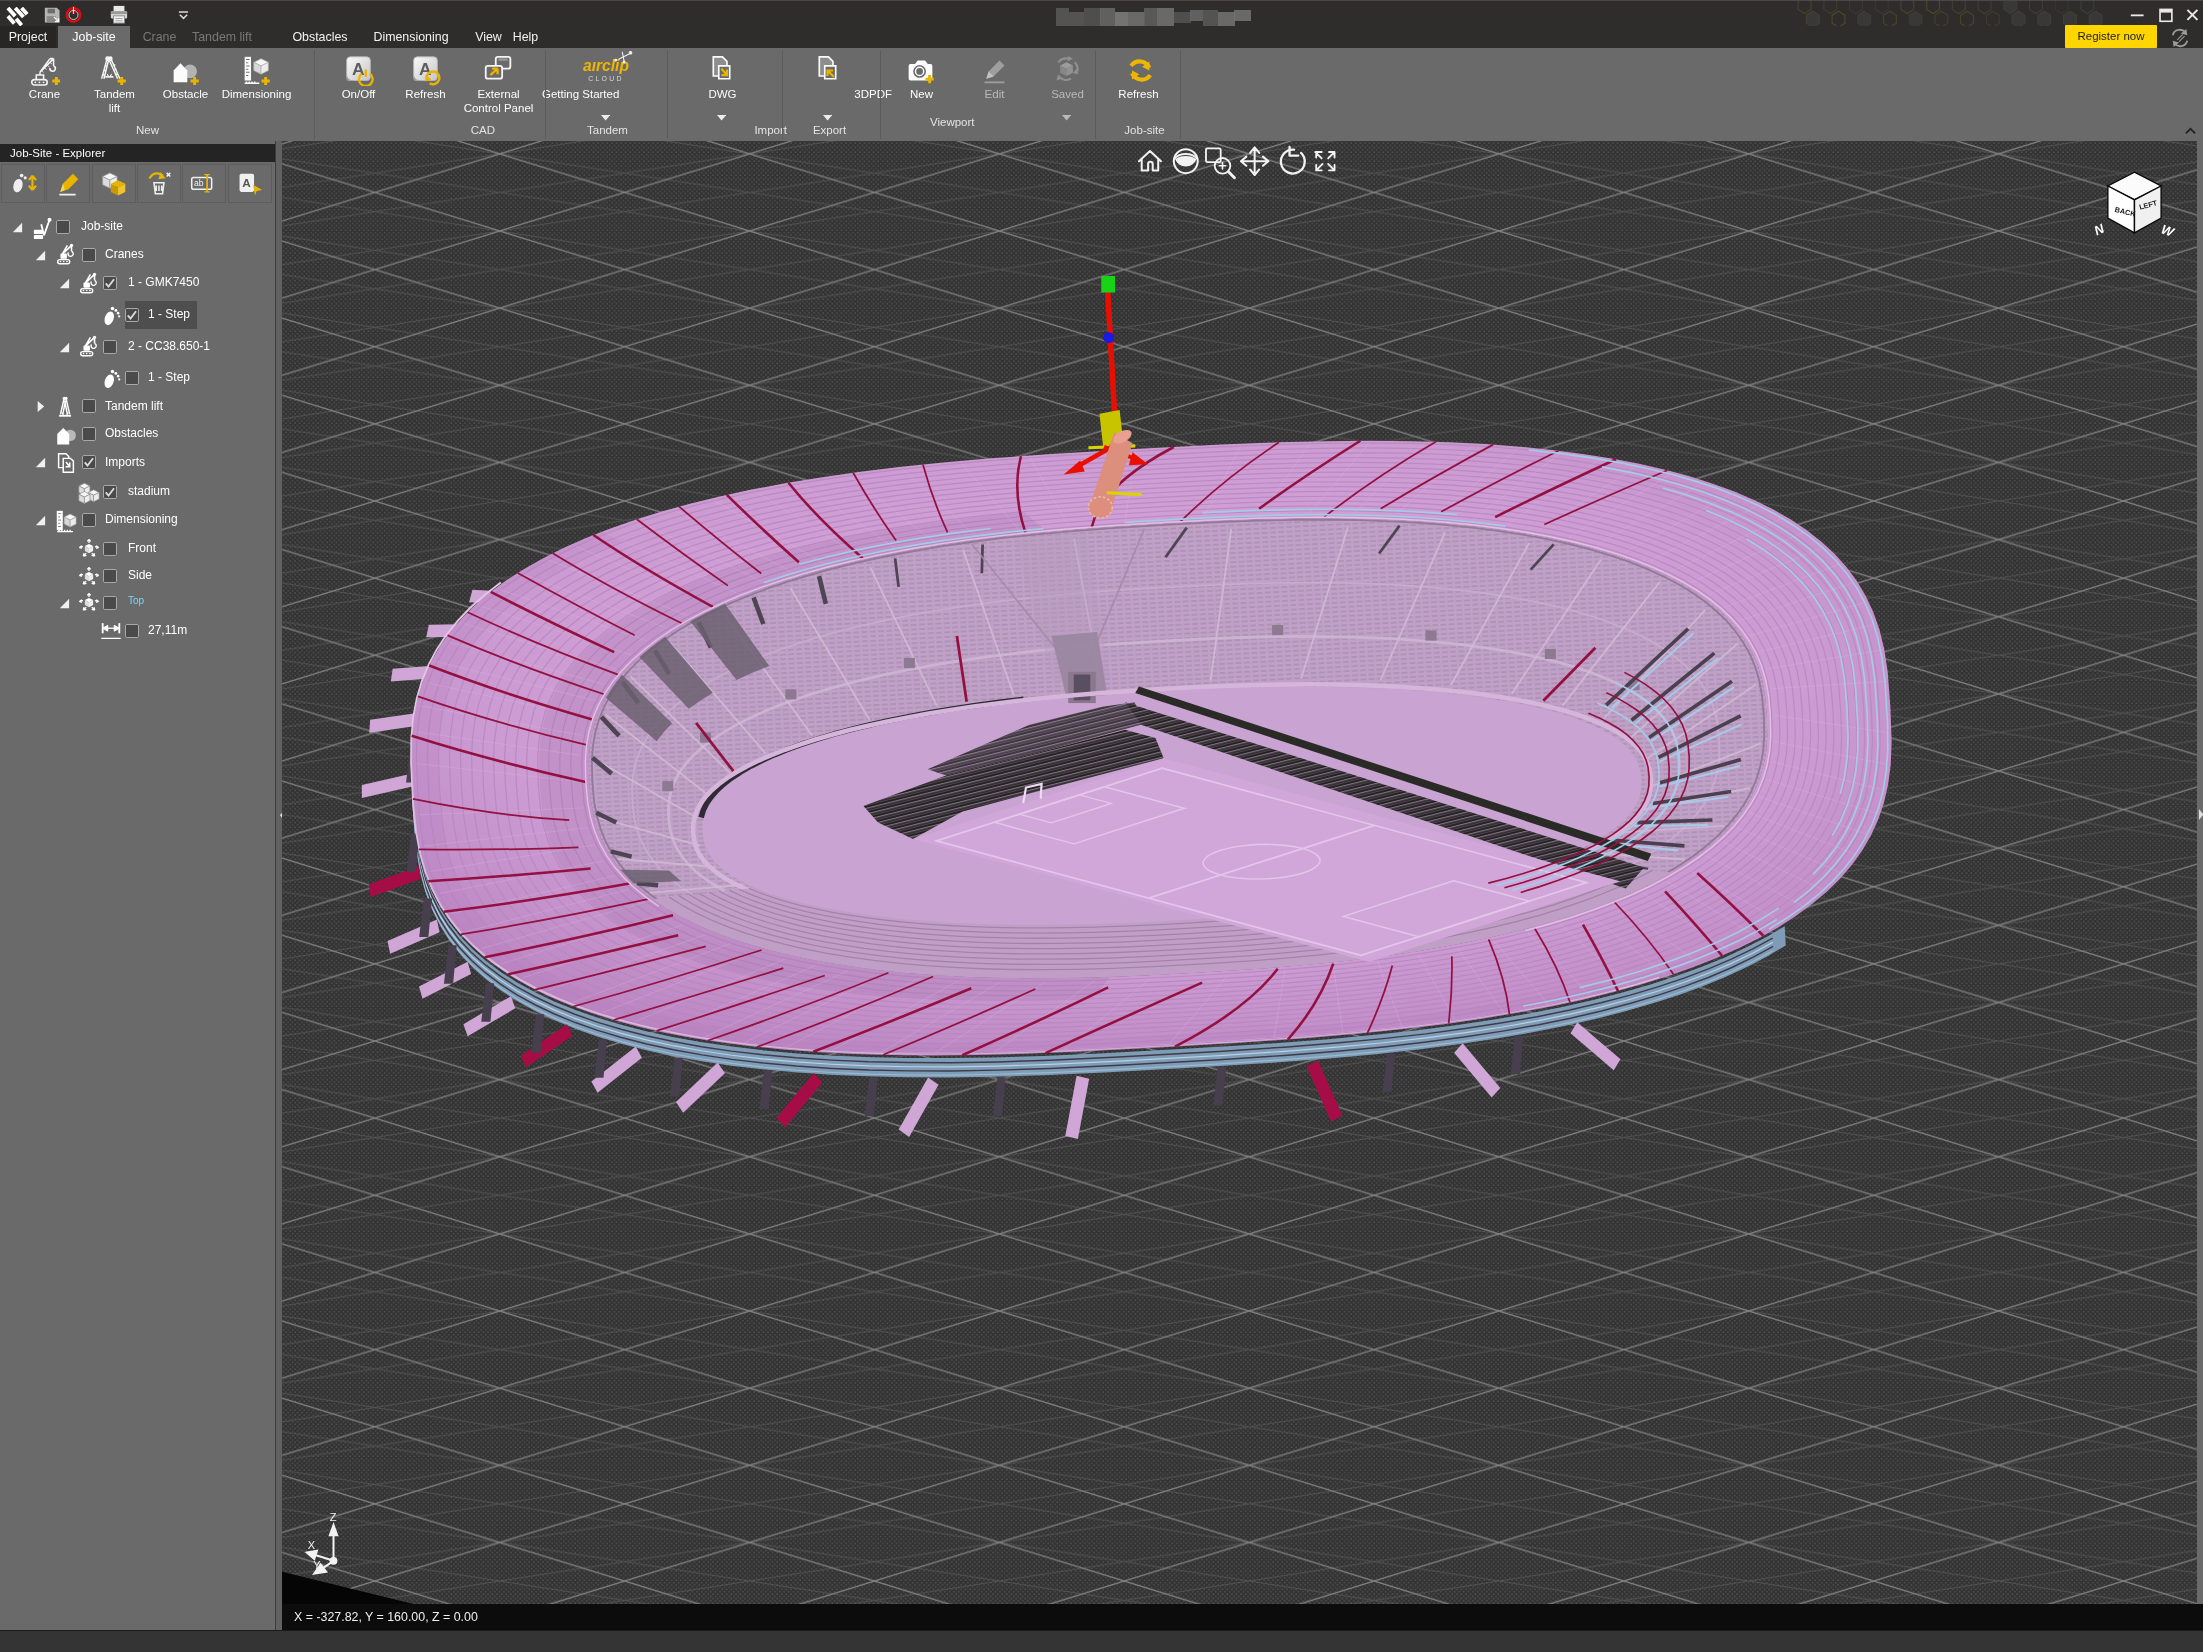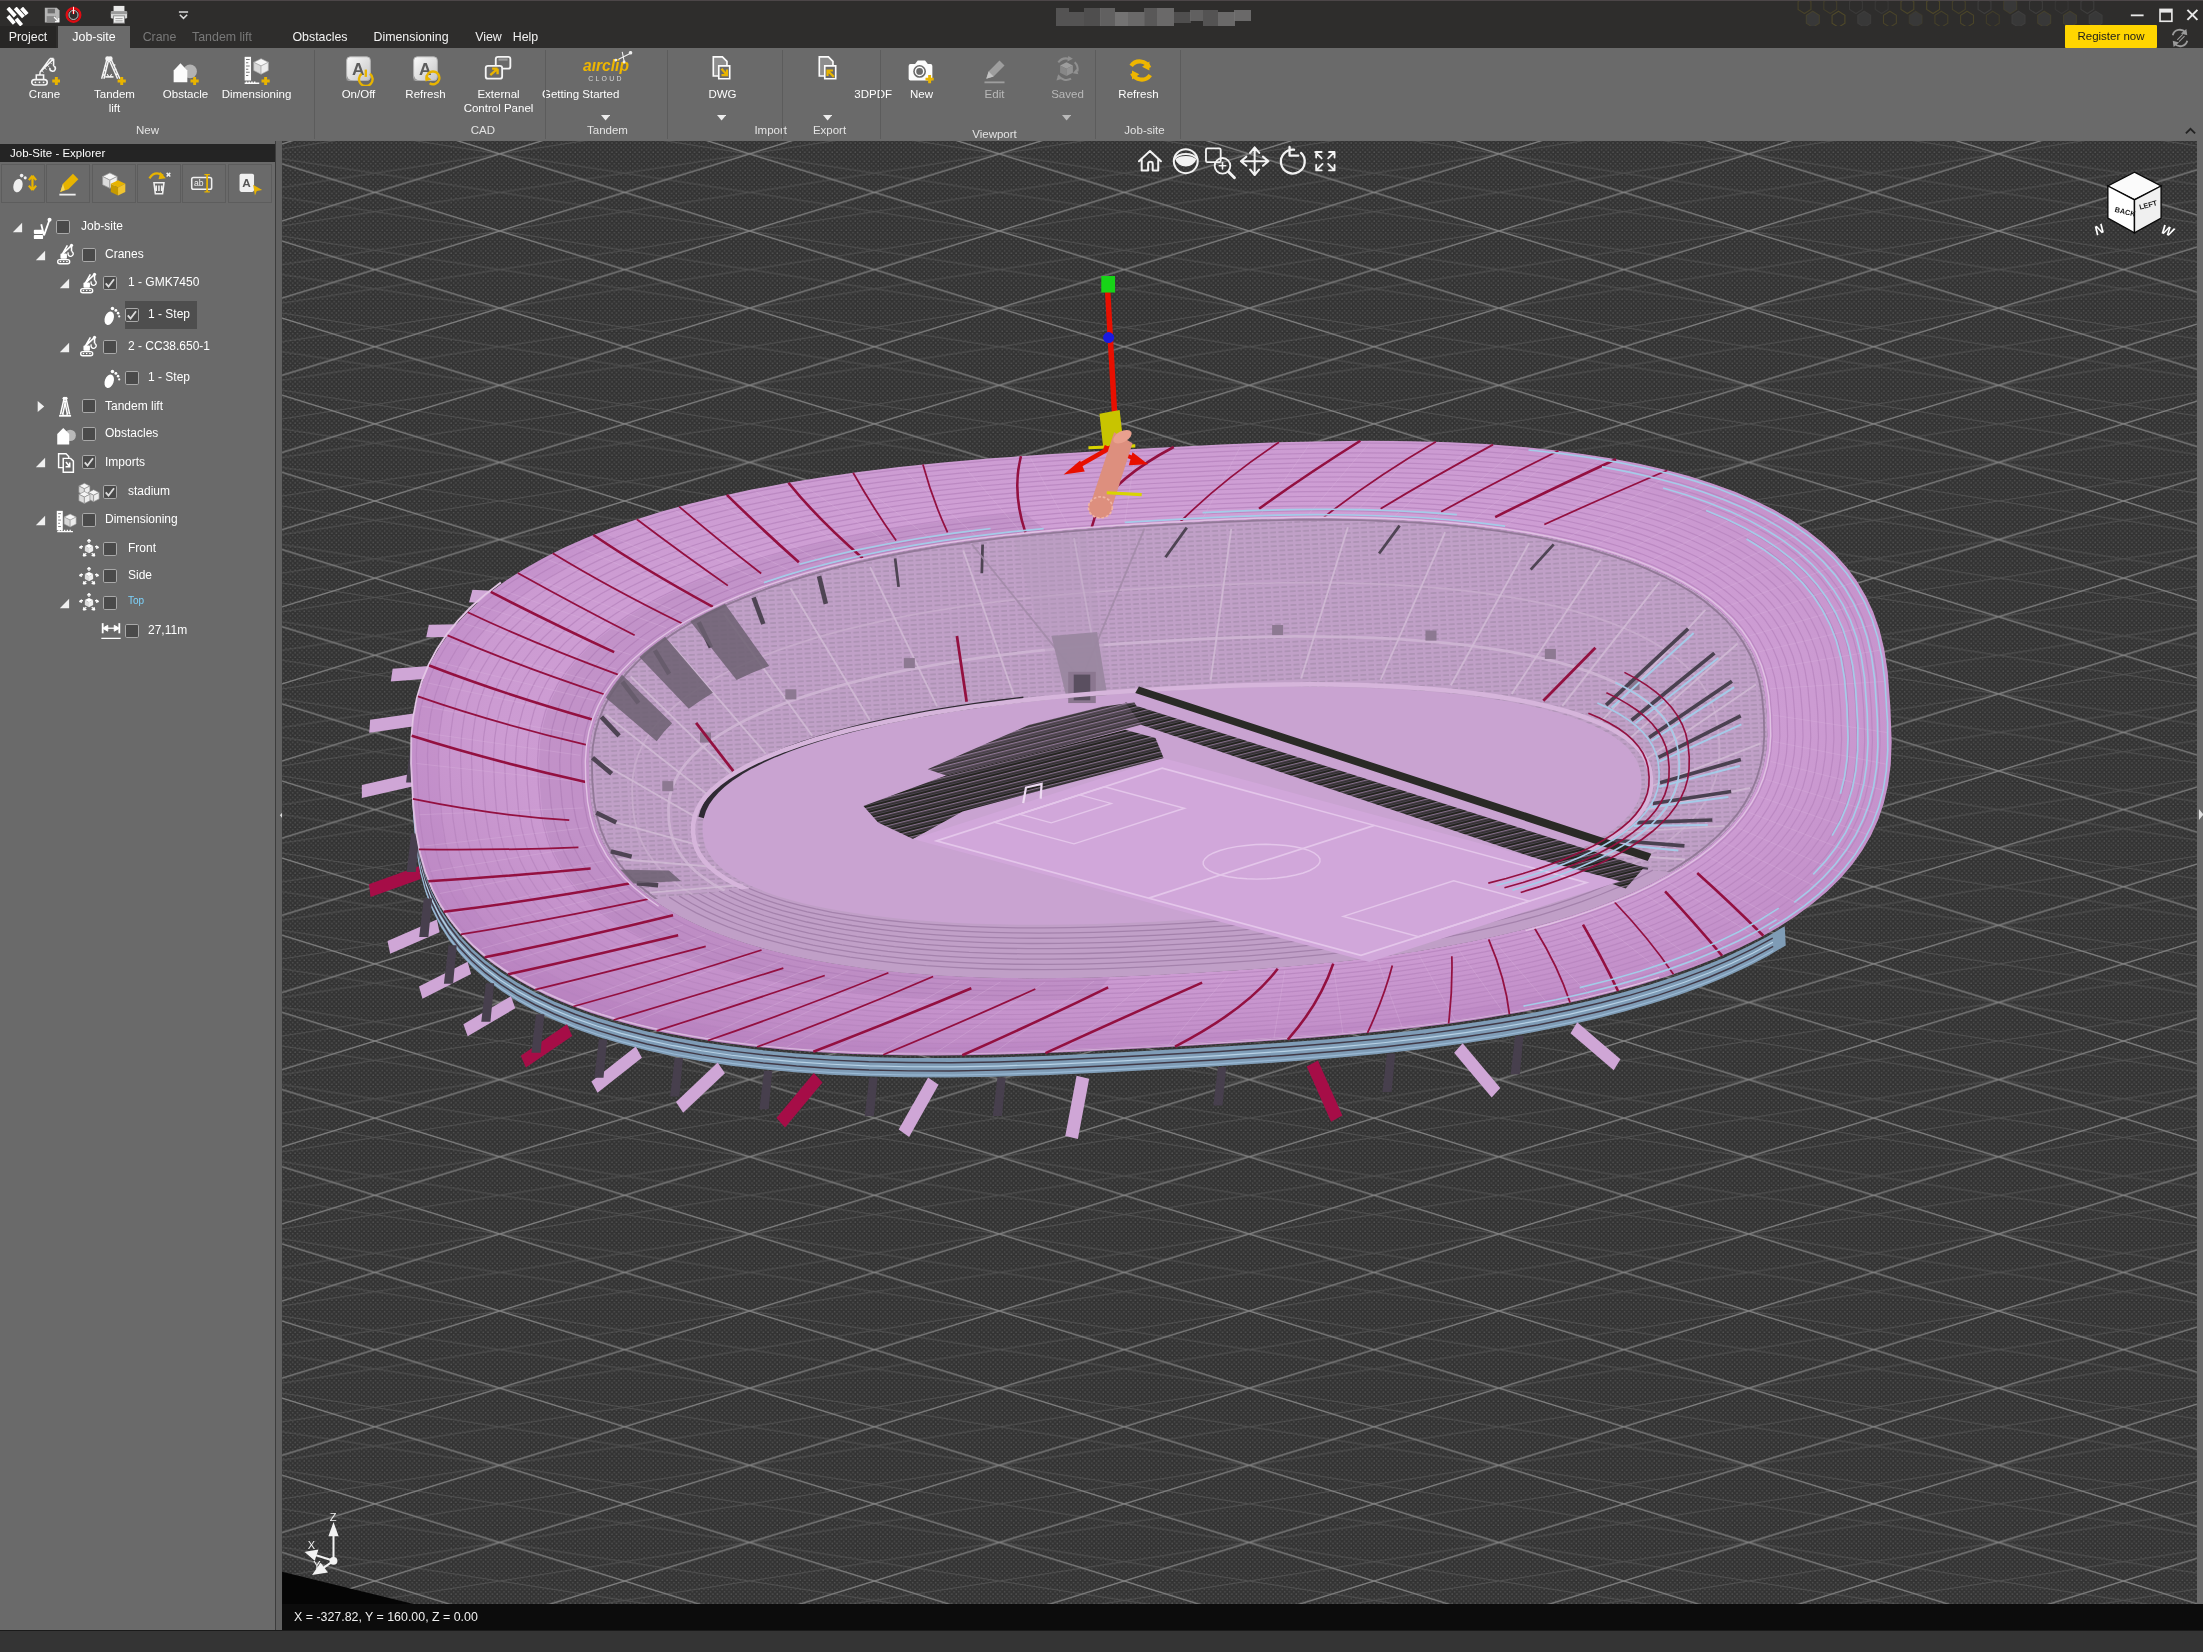--- a/index.html
+++ b/index.html
@@ -257,21 +257,21 @@
       </g>
     </svg>
 <div style="position:absolute;left:542px;top:40px;width:129px;font-size:11.5px;color:#fdfdfd;line-height:13.8px">Getting Started</div><svg style="position:absolute;left:601px;top:67px" width="9.2" height="5.5" viewBox="0 0 10 6">
       <polygon points="0,0 10,0 5,6" fill="#ededed"></polygon>
     </svg>
 <div style="position:absolute;left:83px;top:76px;width:129px;text-align:center;font-size:11.5px;color:#e3e3e3">New</div>
 <div style="position:absolute;left:366px;top:76px;width:129px;text-align:right;font-size:11.5px;color:#e3e3e3">CAD</div>
 <div style="position:absolute;left:543px;top:76px;width:129px;text-align:center;font-size:11.5px;color:#e3e3e3">Tandem</div>
 <div style="position:absolute;left:658px;top:76px;width:129px;text-align:right;font-size:11.5px;color:#e3e3e3">Import</div>
 <div style="position:absolute;left:765px;top:76px;width:129px;text-align:center;font-size:11.5px;color:#e3e3e3">Export</div>
-<div style="position:absolute;left:930px;top:80px;width:129px;text-align:center;font-size:11.5px;color:#e3e3e3">Viewport</div>
+<div style="position:absolute;left:930px;top:68px;width:129px;font-size:11.5px;color:#e3e3e3">Viewport</div>
 <div style="position:absolute;left:1080px;top:76px;width:129px;text-align:center;font-size:11.5px;color:#e3e3e3">Job-site</div>
 <div style="position:absolute;left:314px;top:1.8px;width:0.9px;height:89px;background:#5c5c5c"></div>
 <div style="position:absolute;left:545px;top:1.8px;width:0.9px;height:89px;background:#5c5c5c"></div>
 <div style="position:absolute;left:667px;top:1.8px;width:0.9px;height:89px;background:#5c5c5c"></div>
 <div style="position:absolute;left:782px;top:1.8px;width:0.9px;height:89px;background:#5c5c5c"></div>
 <div style="position:absolute;left:880px;top:1.8px;width:0.9px;height:89px;background:#5c5c5c"></div>
 <div style="position:absolute;left:1095px;top:1.8px;width:0.9px;height:89px;background:#5c5c5c"></div>
 <div style="position:absolute;left:1180px;top:1.8px;width:0.9px;height:89px;background:#5c5c5c"></div>
 <svg style="position:absolute;left:2184px;top:79px" width="13" height="8.3" viewBox="0 0 14 9">
       <path d="M2,7 l5,-5 l5,5" stroke="#222" stroke-width="2" fill="none"></path>

